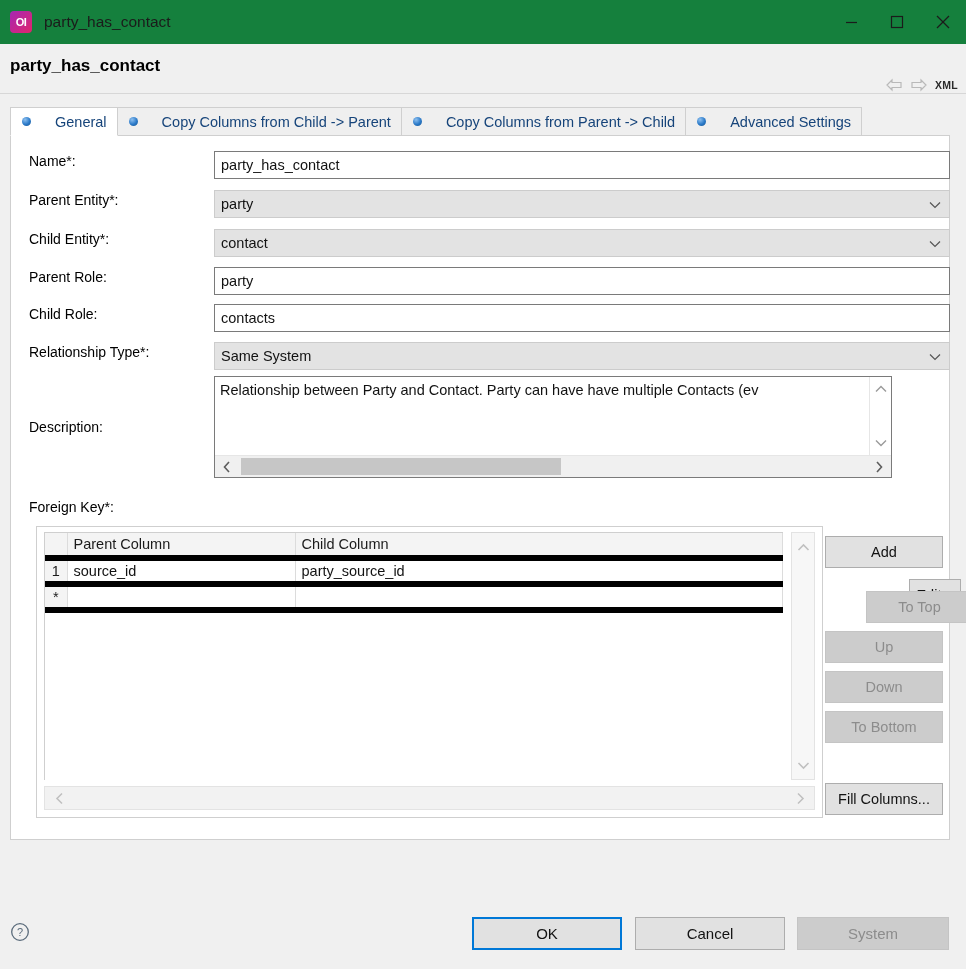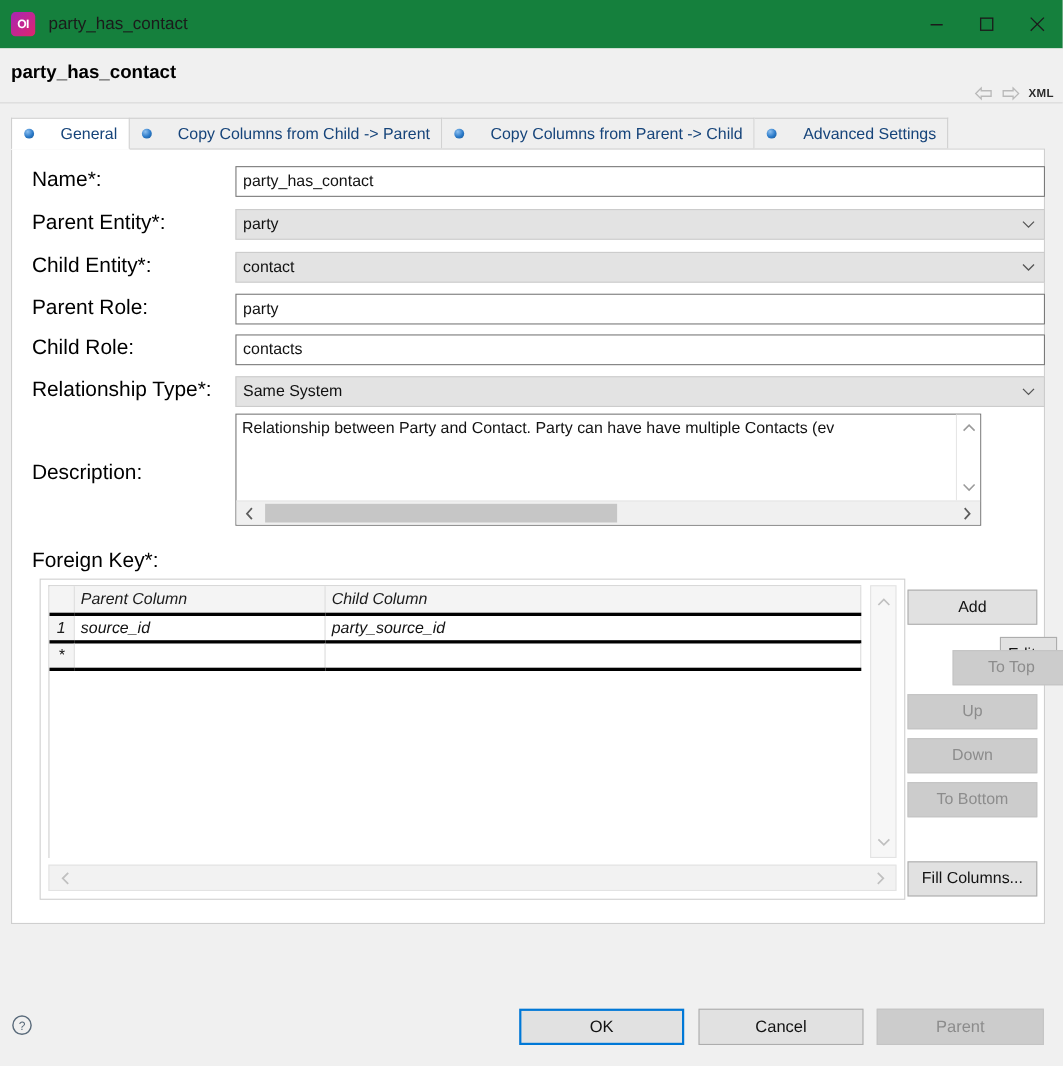--- a/index.html
+++ b/index.html
@@ -79,21 +79,21 @@
   }
 
   
   .panel {
     position: absolute; top: 135px; left: 10px; width: 940px; height: 705px;
     background: #ffffff;
     border: 1px solid #cfcfcf;
   }
 
   .row { position: absolute; display: flex; align-items: center; }
-  .lbl { font-size: 19px; color: #000; }
+  .lbl { font-size: 14px; color: #000; }
 
   .txtbox {
     background: #ffffff; border: 1px solid #7a7a7a;
     height: 28px; display: flex; align-items: center;
     padding: 0 6px; font-size: 14.5px; color: #121212;
   }
   .combo {
     background: #e3e3e3; border: 1px solid #cccccc;
     height: 28px; display: flex; align-items: center;
     padding: 0 6px; font-size: 14.5px; color: #121212;
@@ -145,23 +145,23 @@
   .fk-wrap {
     position: absolute; left: 25px; top: 390px; width: 787px; height: 292px;
     background: #ffffff; border: 1px solid #cfcfcf;
   }
   .fk-table-area {
     position: absolute; left: 7px; top: 5px; right: 39px; bottom: 37px;
     background: #ffffff; border: 1px solid #cfcfcf; border-bottom: none; border-right: none;
   }
   table.fk { border-collapse: collapse; width: 100%; table-layout: fixed; }
   table.fk th, table.fk td {
-    border-right: 1px solid #dcdcdc; border-bottom: 3px solid #000000;
+    border-right: 1px solid #dcdcdc; border-bottom: 6px solid #000000;
     font-size: 14.5px; font-weight: normal; text-align: left;
-    padding: 2px 6px; height: 25px; color: #121212; font-style: italic;
+    padding: 2px 6px; height: 25px; color: #121212;
   }
   table.fk th { background: #f4f4f4; color: #1b1b1b; }
   table.fk .rowhdr {
     width: 22px; background: #f4f4f4; text-align: center; padding: 2px 0;
     color: #1b1b1b;
   }
   table.fk col.c1 { width: 22px; }
   table.fk col.c2 { width: 228px; }
 
   .fk-vscroll {
@@ -412,14 +412,14 @@
 
 <div class="helpicon">
   <svg width="20" height="20" viewBox="0 0 20 20">
     <circle cx="10" cy="10" r="8.3" fill="none" stroke="#5a6b7b" stroke-width="1.3"></circle>
     <text x="10" y="14.4" text-anchor="middle" font-family="Liberation Sans, sans-serif" font-size="11" fill="#5a6b7b">?</text>
   </svg>
 </div>
 <div class="bottombar">
   <div class="bbtn focus" style="left:472px; width:150px;">OK</div>
   <div class="bbtn" style="left:635px; width:150px;">Cancel</div>
-  <div class="bbtn disabled" style="left:797px; width:152px;">Parent</div>
+  <div class="bbtn disabled" style="left:797px; width:152px;">System</div>
 </div>
 
 </body></html>

